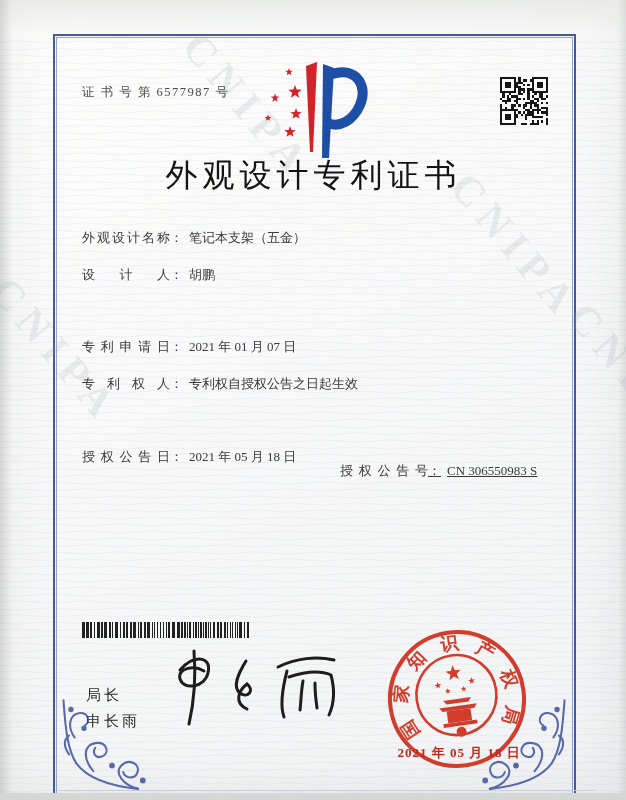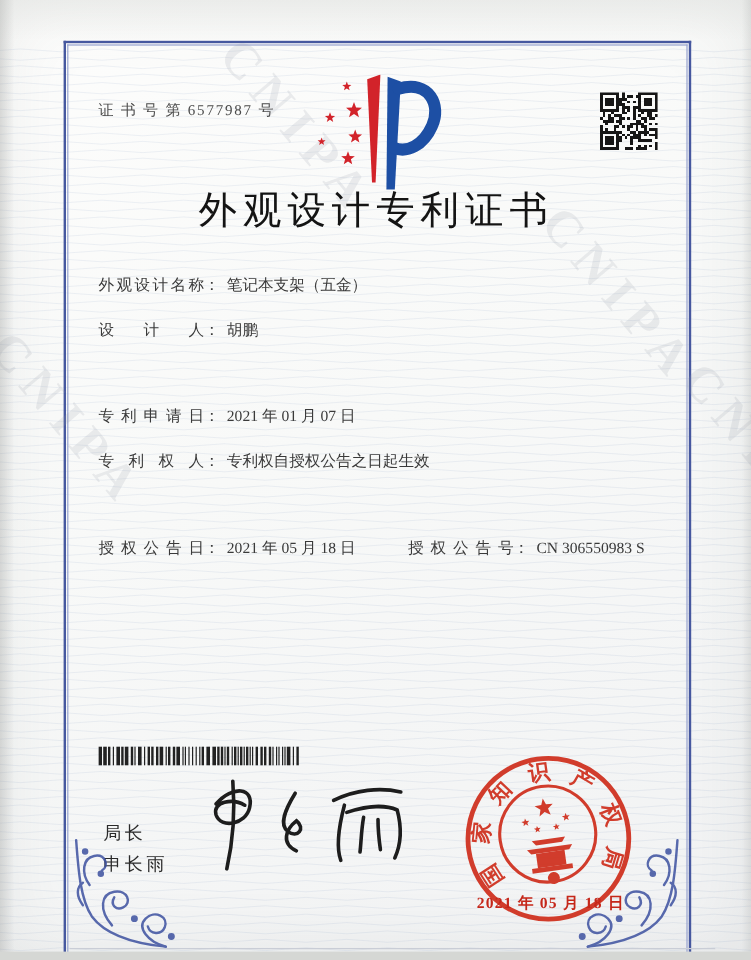--- a/index.html
+++ b/index.html
@@ -17,21 +17,21 @@
       font-size:42px;letter-spacing:9px;color:rgba(150,156,168,.17);
       transform:rotate(50deg);white-space:nowrap;pointer-events:none;}
   .cert-number{position:absolute;left:82px;top:68px;font-size:12.5px;letter-spacing:1.5px;color:#4a4a4a;margin-top:16px;}
   .qr{position:absolute;left:500px;top:77px;width:48px;height:48px;}
   .logo{position:absolute;left:262px;top:62px;width:110px;height:100px;}
   .title{position:absolute;left:53px;right:52px;top:154px;text-align:center;
          font-size:32px;font-weight:normal;letter-spacing:5px;color:#141414;}
   .field-row{position:absolute;left:82px;font-size:13px;color:#3a3a3a;white-space:nowrap;}
   .f-label{display:inline-block;width:88px;text-align:justify;text-align-last:justify;vertical-align:bottom;}
   .f-colon{margin-right:6px;}
-  .pair2{position:absolute;left:258px;top:0;}
+  .pair2{position:absolute;left:258px;top:14px;text-decoration:underline;}
   .body-text{position:absolute;left:80px;width:470px;top:486px;font-size:13px;
              line-height:25.5px;color:#333;text-align:justify;font-style:italic;}
   .body-text p{margin:0;text-indent:2em;}
   .barcode{position:absolute;left:82px;top:622px;width:172px;height:16px;}
   .signer{position:absolute;left:86px;top:682px;font-family:Liberation Sans, sans-serif;
           font-size:15px;color:#2a2a2a;letter-spacing:3px;line-height:26px;font-weight:500;}
   .signature{position:absolute;left:150px;top:646px;width:200px;height:82px;}
   .seal{position:absolute;left:382px;top:624px;width:150px;height:150px;transform:rotate(-8deg);opacity:.93;}
   .seal-ring-circle{position:absolute;left:50%;top:50%;width:138px;height:138px;margin:-69px 0 0 -69px;
           border:4.5px solid #cf2f1d;border-radius:50%;box-sizing:border-box;}

